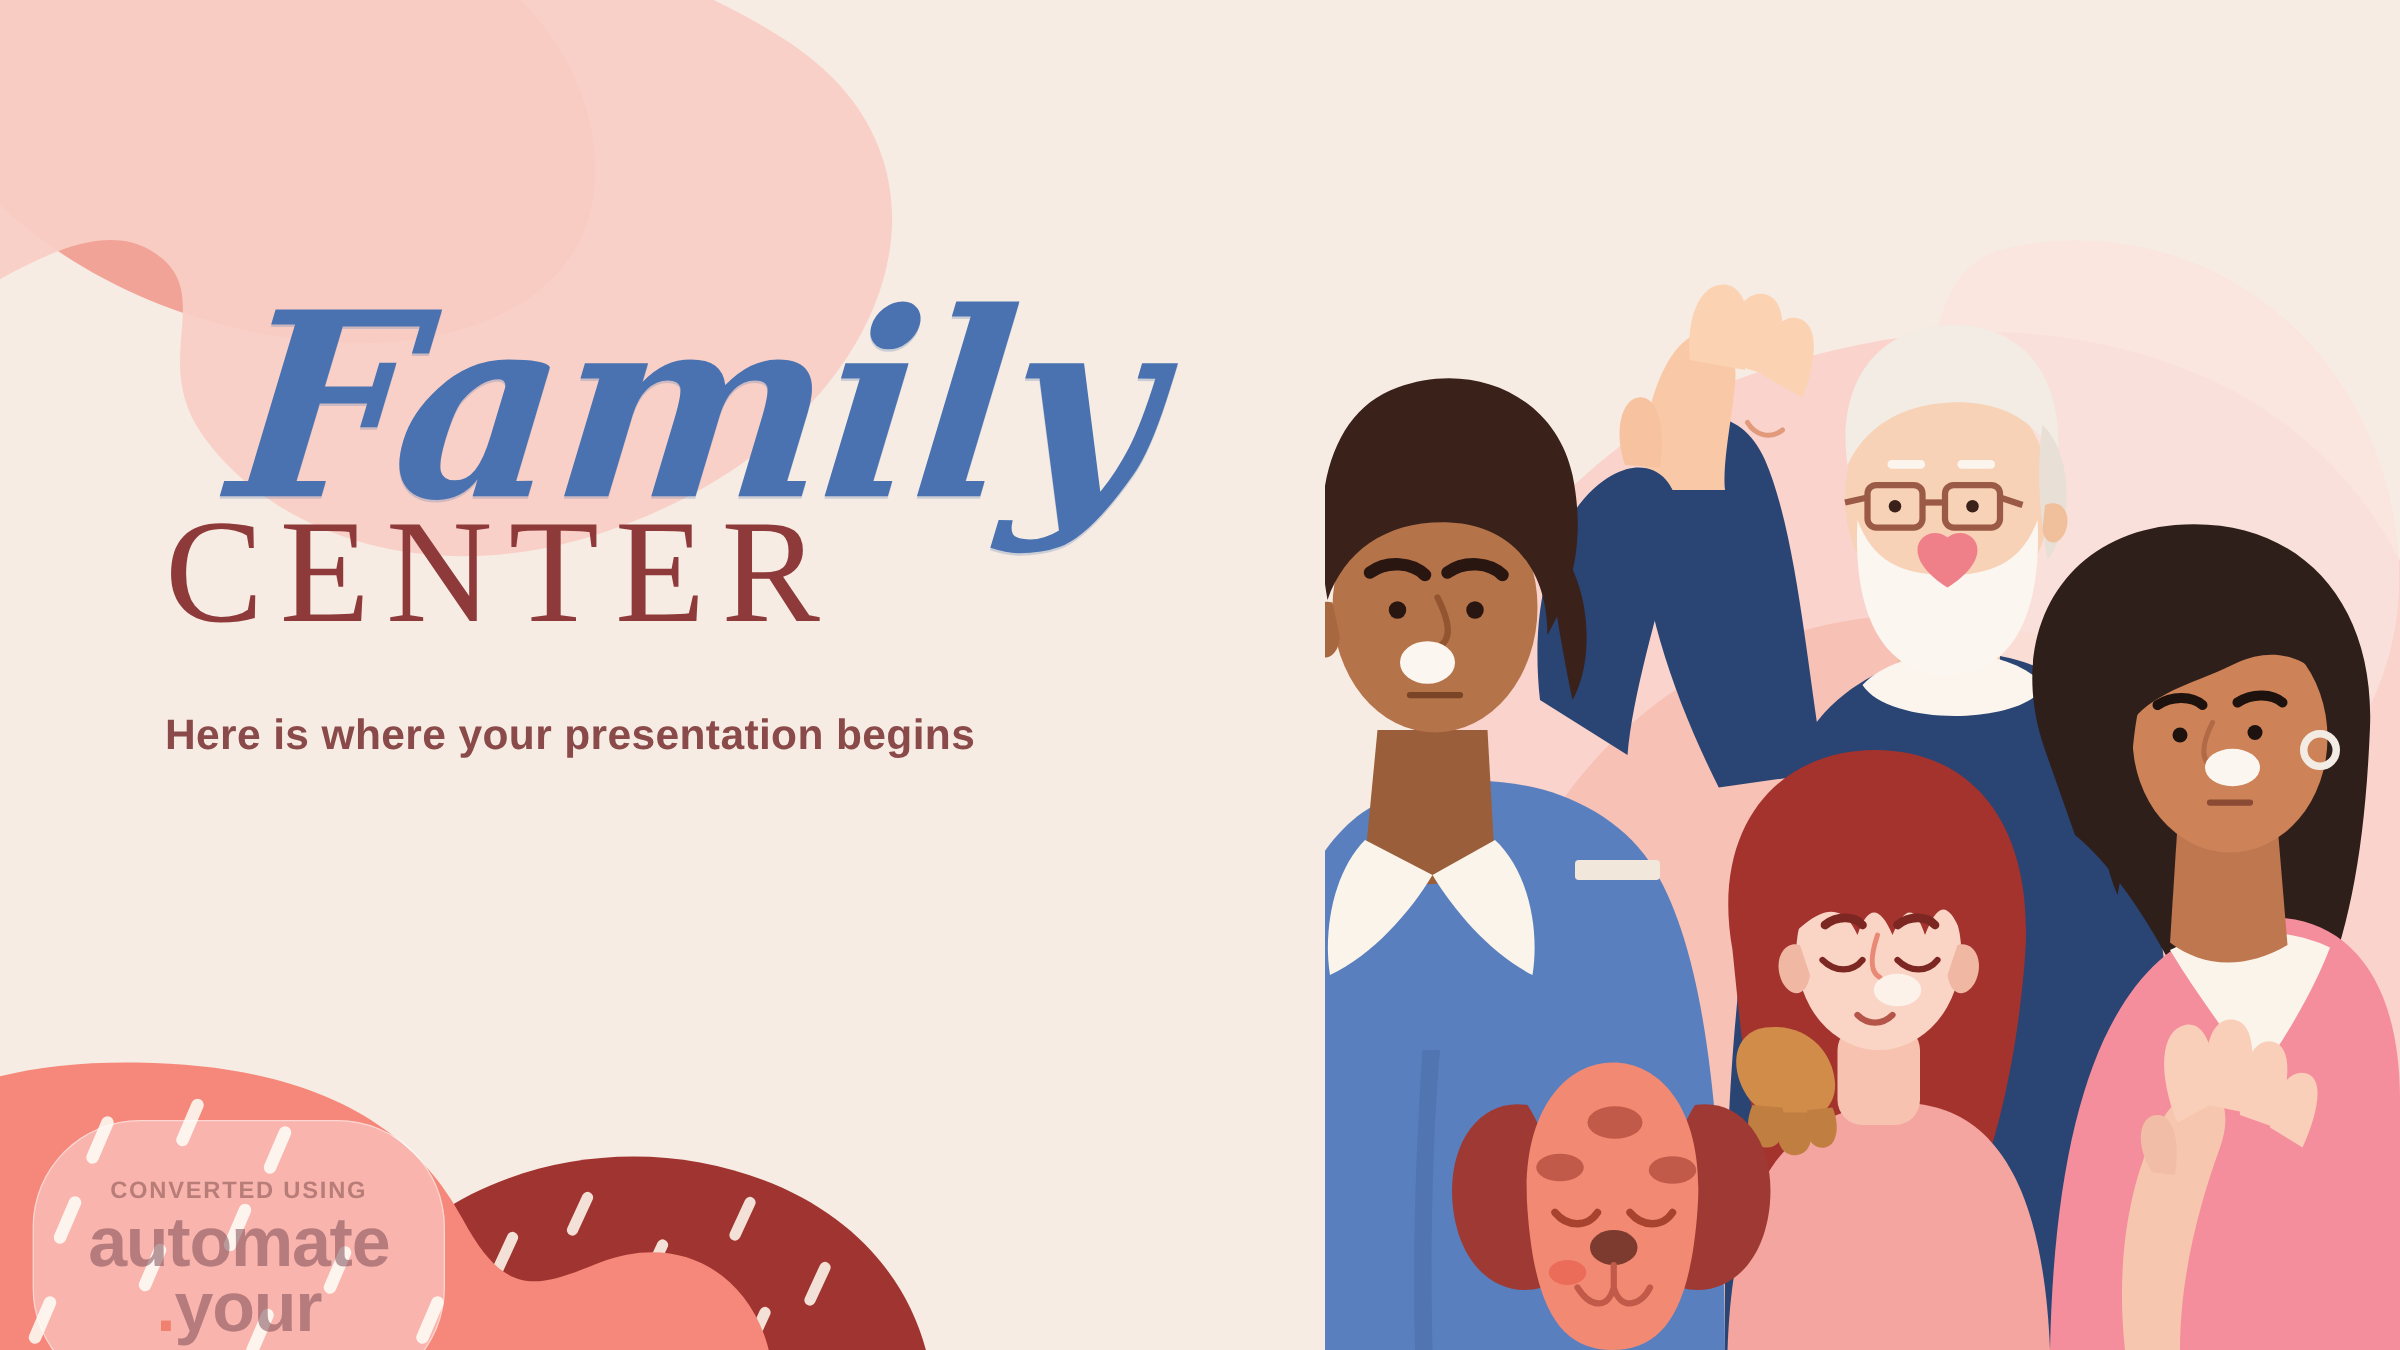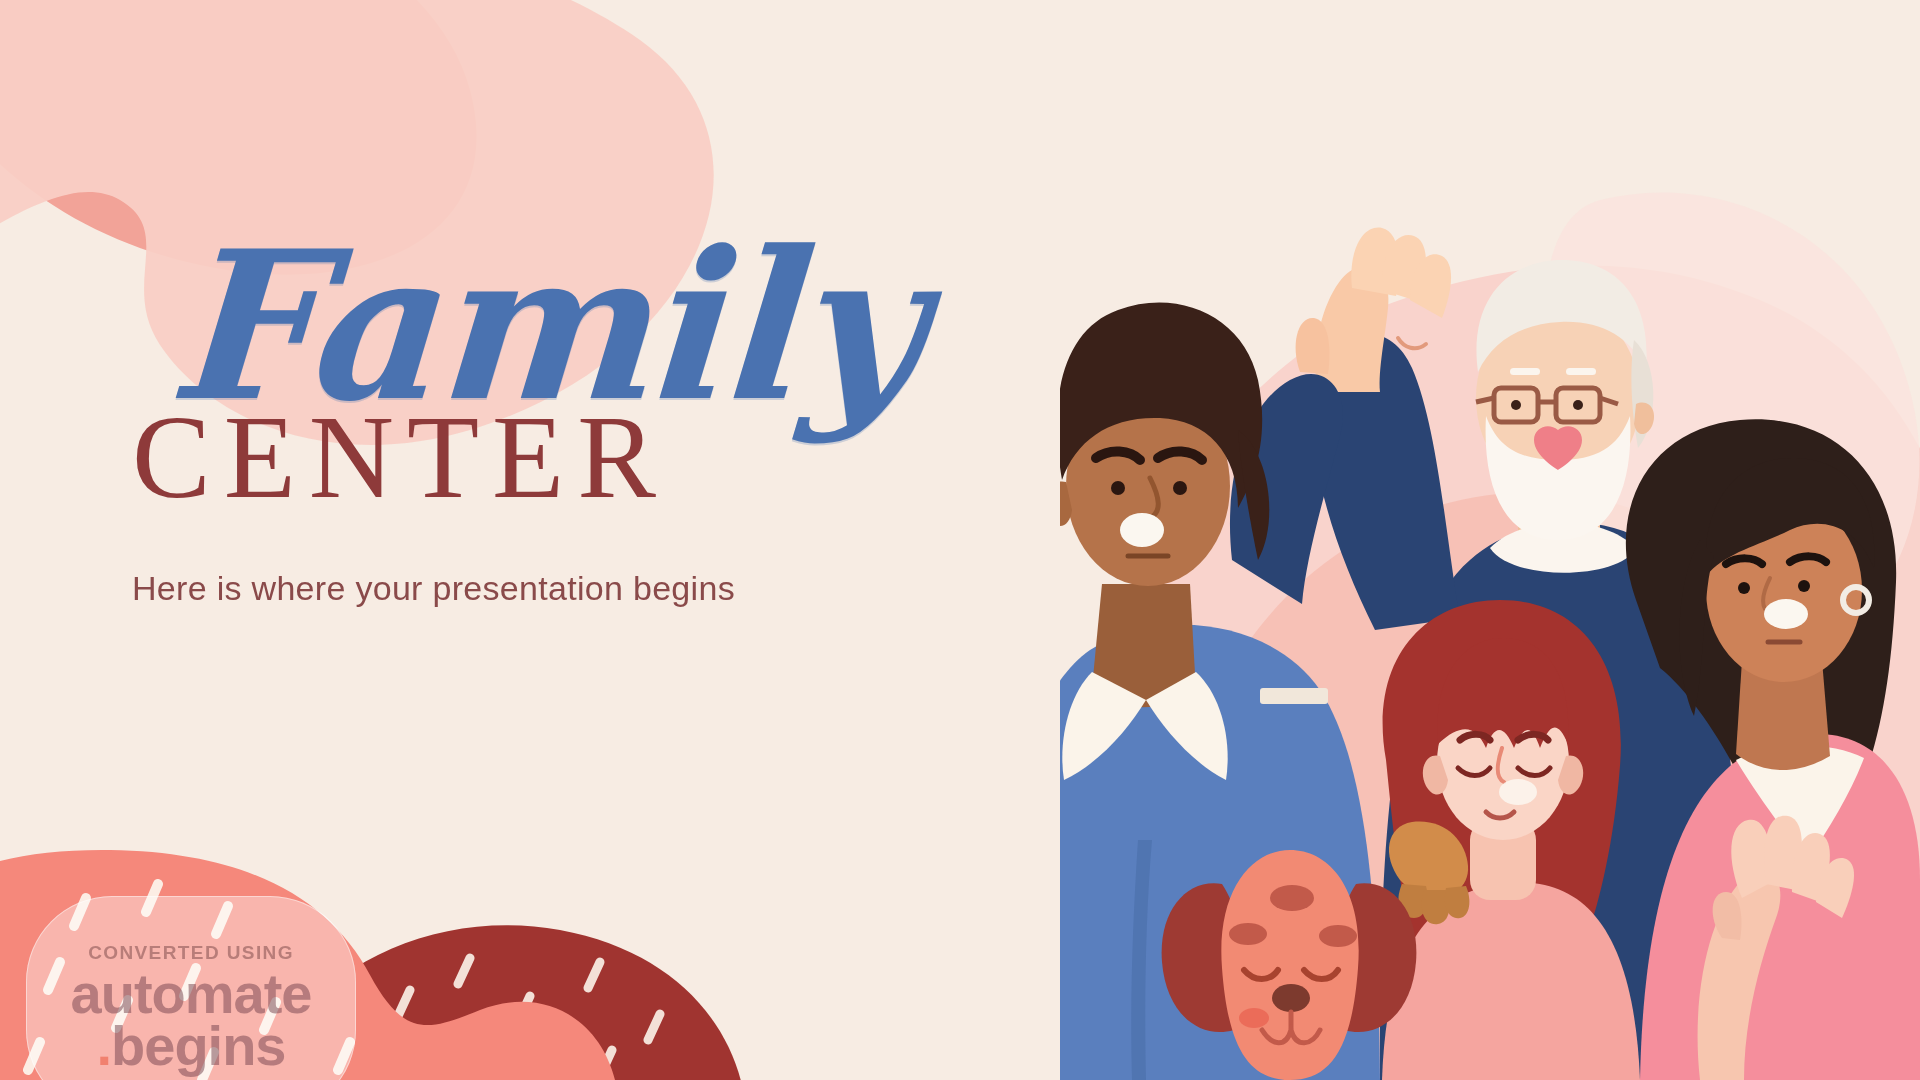--- a/index.html
+++ b/index.html
@@ -35,21 +35,21 @@
     font-family:Liberation Serif, serif;
     font-weight:300;
     font-size:118px;
     line-height:1.0;
     color:#8e3a3a;
     letter-spacing:13px;
     margin:-22px 0 0 4px;
   }
   .subtitle{
     font-family:"Liberation Sans", sans-serif;
-    font-weight:400;
+    font-weight:700;
     font-size:34px;
     color:#8a4a4a;
     letter-spacing:.3px;
     margin:52px 0 0 4px;
   }
 
   
   .watermark{
     position:absolute;left:26px;top:896px;
     width:330px;height:220px;
@@ -352,17 +352,17 @@
   <div class="title-block">
     <div class="title-script">Family</div>
     <div class="title-center">CENTER</div>
     <div class="subtitle">Here is where your presentation begins</div>
   </div>
 
   <div class="watermark">
     <div class="wm-top">CONVERTED USING</div>
     <div class="wm-main">automate</div>
     <div class="wm-sub">
-      <span class="wm-dot">.</span><span>begins</span>
+      <span class="wm-dot">.</span><span>your</span>
     </div>
   </div>
 
 </div>
 
 </body></html>

